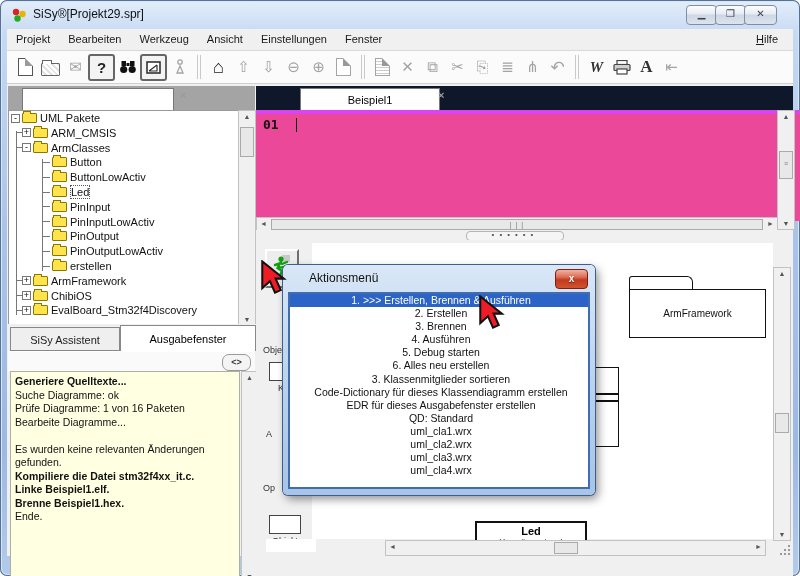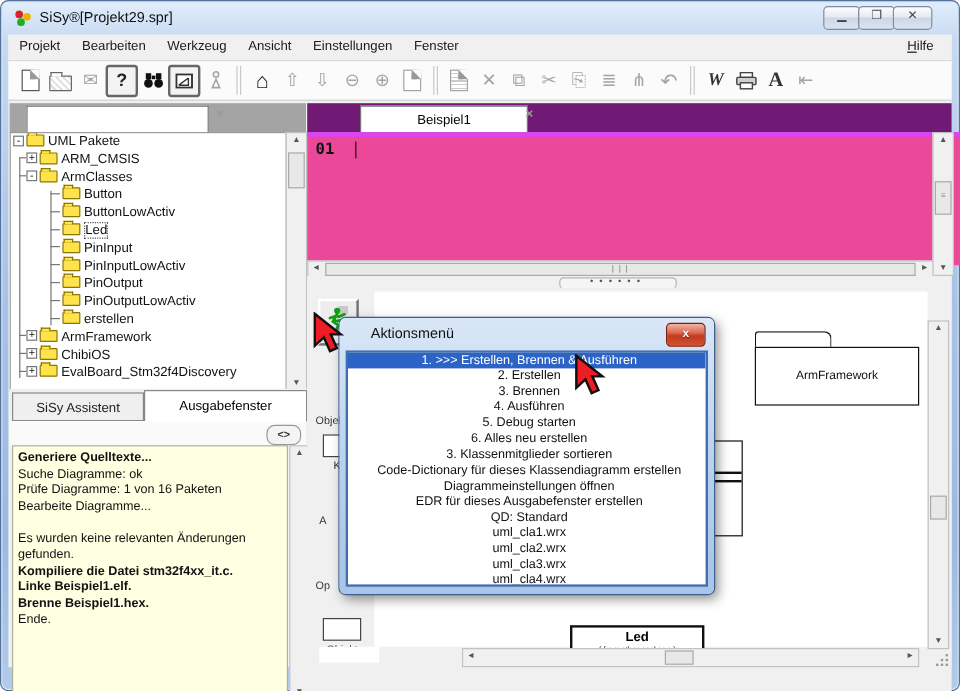--- a/index.html
+++ b/index.html
@@ -70,21 +70,21 @@
     text-align:center;font-size:11px;padding-top:7px;box-sizing:border-box;}
   #bl-sub{left:1px;top:322px;width:247px;height:20px;background:#fafafa;border-top:1px solid #fff;}
   #expander-btn{left:214px;top:2px;width:27px;height:15px;border:1px solid #999;border-radius:7px;background:#f4f4f4;
     font-size:9px;font-weight:bold;text-align:center;line-height:14px;color:#333;}
   #output{left:3px;top:342px;width:230px;height:210px;background:#ffffe1;border:1px solid #b0b0a0;
     font-size:10.5px;color:#111;padding:3px 4px;box-sizing:border-box;overflow:hidden;line-height:13.5px;}
   .oline{min-height:13.5px;white-space:normal;}
   .oline.bold{font-weight:bold;}
   #out-scroll{left:234px;top:342px;width:15px;height:210px;}
   
-  #ed-strip{left:249px;top:57px;width:537px;height:24px;background:#701a75;}
+  #ed-strip{left:249px;top:57px;width:537px;height:24px;background:#0f172a;}
   #ed-tab{left:44px;top:2px;width:140px;height:22px;background:#fff;border:1px solid #777;border-bottom:none;
     text-align:center;font-size:11px;padding-top:5px;box-sizing:border-box;}
   #ed-tab-close{left:182px;top:3px;color:#9a9a9a;font-size:11px;font-weight:bold;}
   #editor{left:249px;top:81px;width:560px;height:107px;background:#ec4899;border-top:4px solid #d946ef;}
   #ed-text{left:7px;top:3px;font-family:"DejaVu Sans Mono",monospace;font-weight:bold;font-size:13px;color:#111;}
   #ed-caret{left:40px;top:4px;width:1px;height:14px;background:#111;}
   #ed-vscroll{left:770px;top:81px;width:16px;height:118px;}
   #ed-hscroll{left:249px;top:188px;width:520px;height:13px;background:#f0f0f0;border:1px solid #c2c2c2;}
   .hthumb{position:absolute;top:1px;bottom:1px;background:#e8e8e8;border:1px solid #aaa;text-align:center;color:#777;font-size:7px;line-height:9px;letter-spacing:1px;}
   .harrow{position:absolute;top:1px;font-size:7px;color:#555;line-height:10px;}
@@ -376,21 +376,20 @@
       <div id="dlg-body">
 
       <div class="ditem selected">1. &gt;&gt;&gt; Erstellen, Brennen &amp; Ausführen</div>
           <div class="ditem">2. Erstellen</div>
           <div class="ditem">3. Brennen</div>
           <div class="ditem">4. Ausführen</div>
           <div class="ditem">5. Debug starten</div>
           <div class="ditem">6. Alles neu erstellen</div>
           <div class="ditem">3. Klassenmitglieder sortieren</div>
           <div class="ditem">Code-Dictionary für dieses Klassendiagramm erstellen</div>
-          <div class="ditem">Diagrammeinstellungen öffnen</div>
           <div class="ditem">EDR für dieses Ausgabefenster erstellen</div>
           <div class="ditem">QD: Standard</div>
           <div class="ditem">uml_cla1.wrx</div>
           <div class="ditem">uml_cla2.wrx</div>
           <div class="ditem">uml_cla3.wrx</div>
           <div class="ditem">uml_cla4.wrx</div>
         </div>
     </div>
 
   </div>

